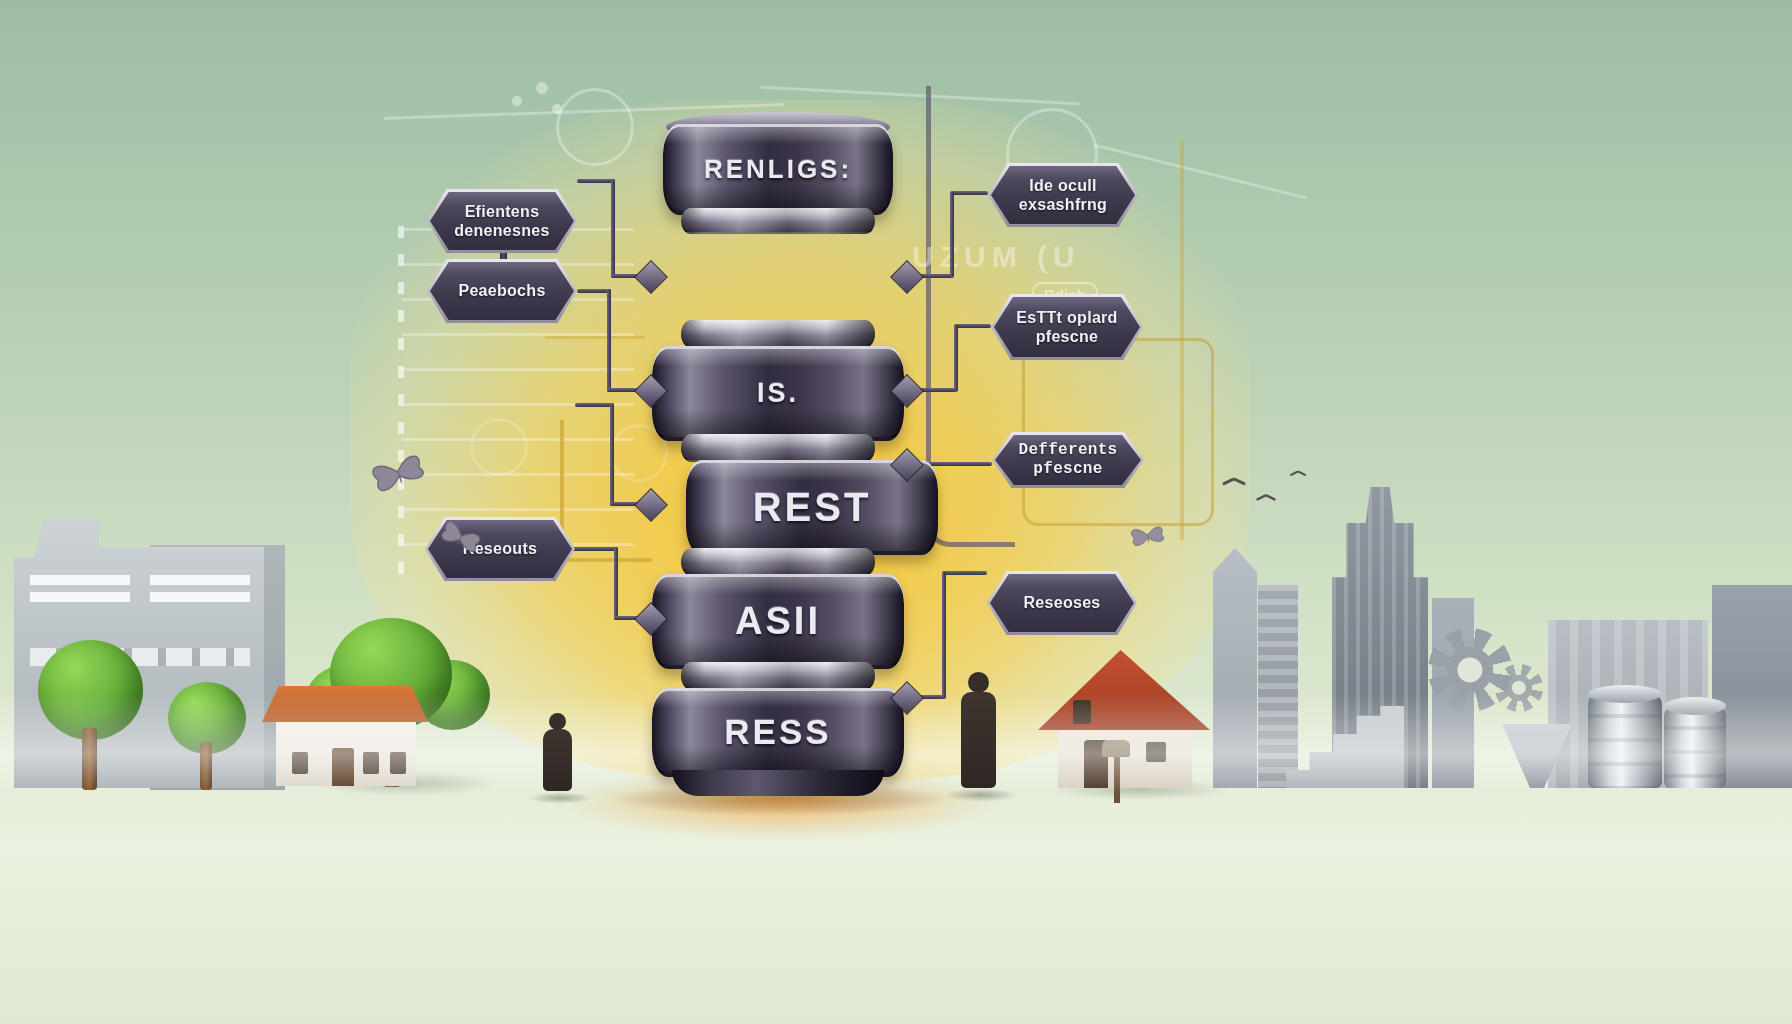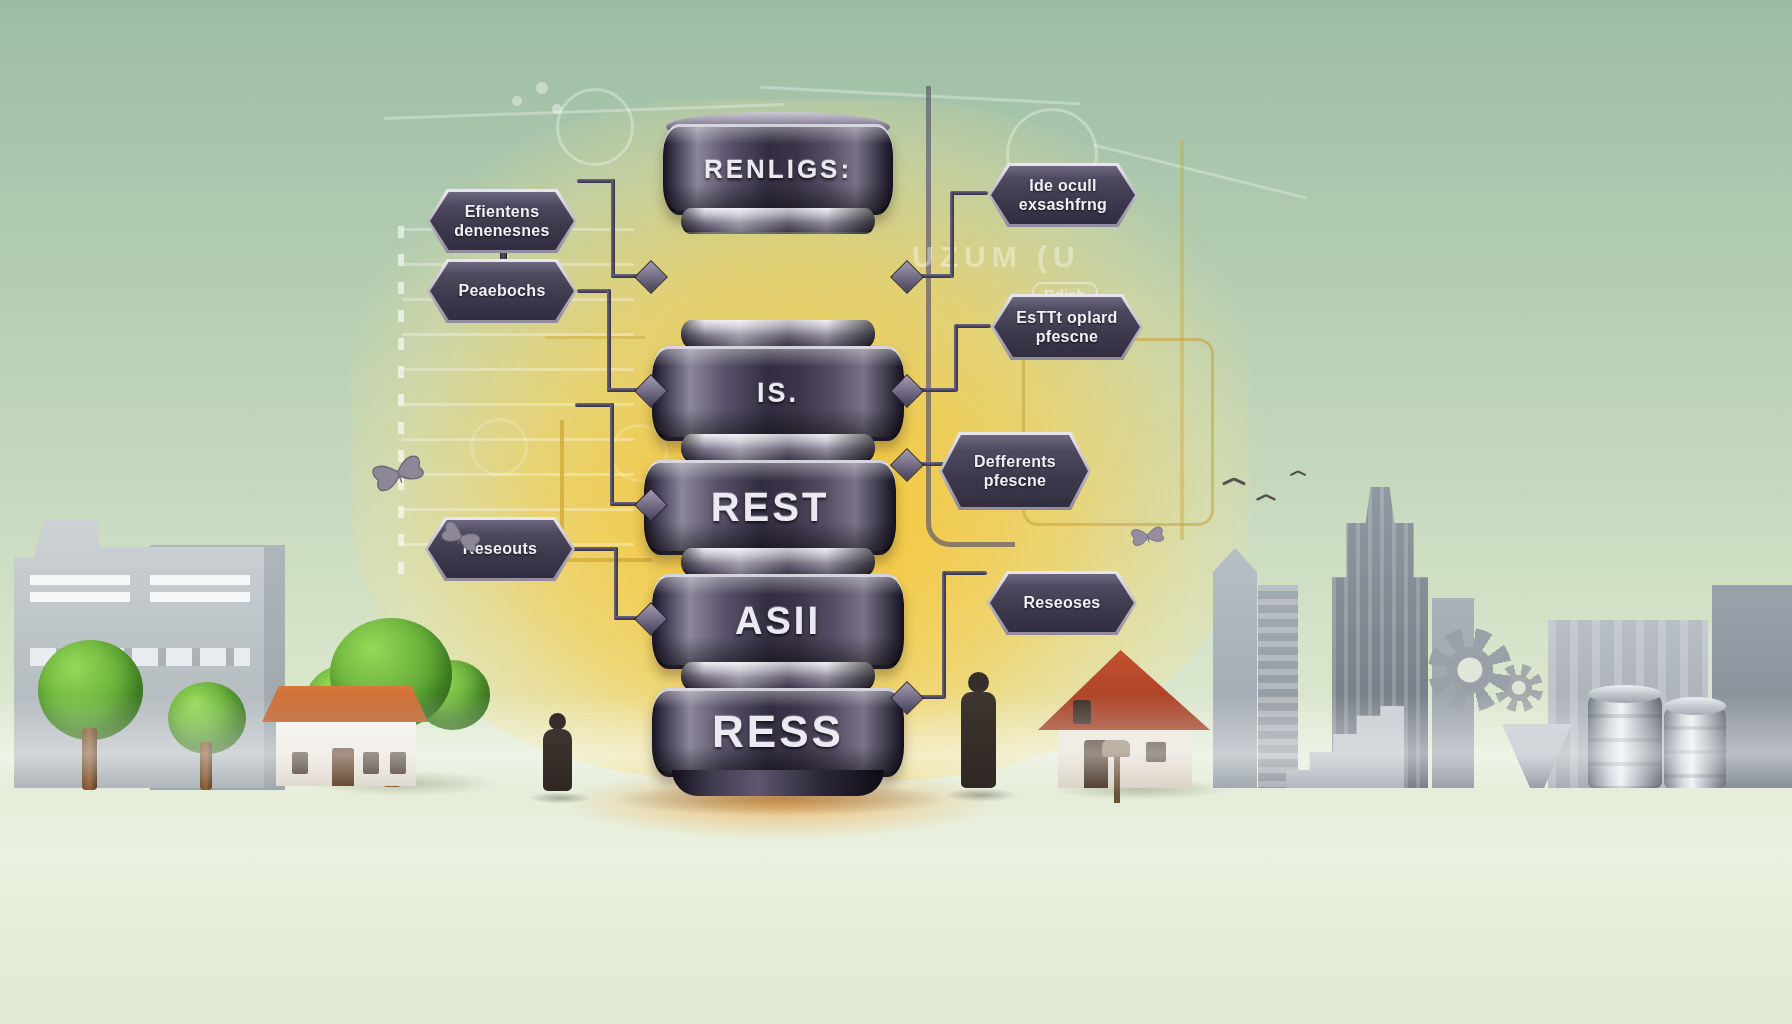--- a/index.html
+++ b/index.html
@@ -214,30 +214,30 @@
   <div class="cap" style="left:666px;top:112px;width:224px;height:30px;"></div>
   <div class="band" style="left:663px;top:124px;width:230px;height:84px;">
     <span class="lbl" style="font-size:26px;">RENLIGS:</span>
   </div>
   <div class="ring" style="left:681px;top:208px;width:194px;height:24px;"></div>
   <div class="ring" style="left:681px;top:320px;width:194px;height:26px;"></div>
   <div class="band" style="left:652px;top:346px;width:252px;height:88px;">
     <span class="lbl" style="font-size:27px;">IS.</span>
   </div>
   <div class="ring" style="left:681px;top:434px;width:194px;height:26px;"></div>
-  <div class="band" style="left:644px;top:460px;width:252px;height:88px;">
+  <div class="band" style="left:686px;top:460px;width:252px;height:88px;">
     <span class="lbl" style="font-size:40px;">REST</span>
   </div>
   <div class="ring" style="left:681px;top:548px;width:194px;height:26px;"></div>
   <div class="band" style="left:652px;top:574px;width:252px;height:88px;">
     <span class="lbl" style="font-size:38px;">ASII</span>
   </div>
   <div class="ring" style="left:681px;top:662px;width:194px;height:26px;"></div>
   <div class="band" style="left:652px;top:688px;width:252px;height:82px;">
-    <span class="lbl" style="font-size:44px;">RESS</span>
+    <span class="lbl" style="font-size:35px;">RESS</span>
   </div>
   <div class="tbase" style="left:672px;top:770px;width:212px;height:26px;"></div>
 
   <div class="pole" style="left:500px;top:212px;width:7px;height:62px;"></div>
   <div class="hex" style="left:427px;top:149px;width:150px;height:64px;margin-top:40px;">
     <div class="hex-in">
         <div class="hex-label">
       <span class="ln">Efientens</span>
       <span class="ln">denenesnes</span>
     </div>
@@ -267,21 +267,21 @@
       </div>
   </div>
   <div class="hex" style="left:991px;top:294px;width:152px;height:66px;">
     <div class="hex-in">
         <div class="hex-label">
       <span class="ln">EsTTt oplard</span>
       <span class="ln">pfescne</span>
     </div>
       </div>
   </div>
-  <div class="hex" style="left:939px;top:432px;width:152px;height:78px;">
+  <div class="hex" style="left:992px;top:432px;width:152px;height:56px;font-family:Liberation Mono, monospace;">
     <div class="hex-in">
         <div class="hex-label">
       <span class="ln">Defferents</span>
       <span class="ln">pfescne</span>
     </div>
       </div>
   </div>
   <div class="hex" style="left:987px;top:541px;width:150px;height:64px;margin-top:30px;">
     <div class="hex-in">
         <div class="hex-label">

